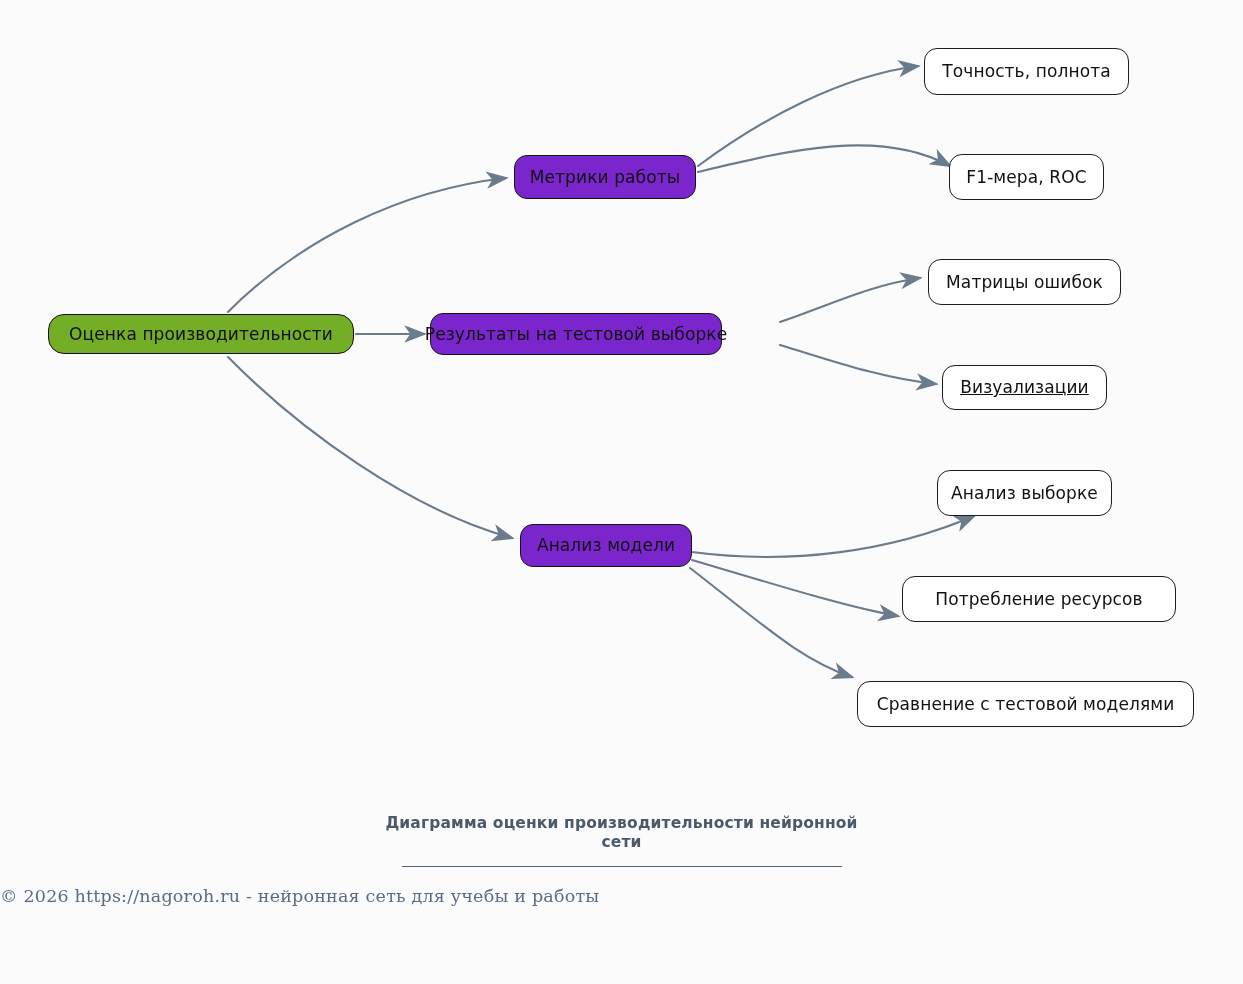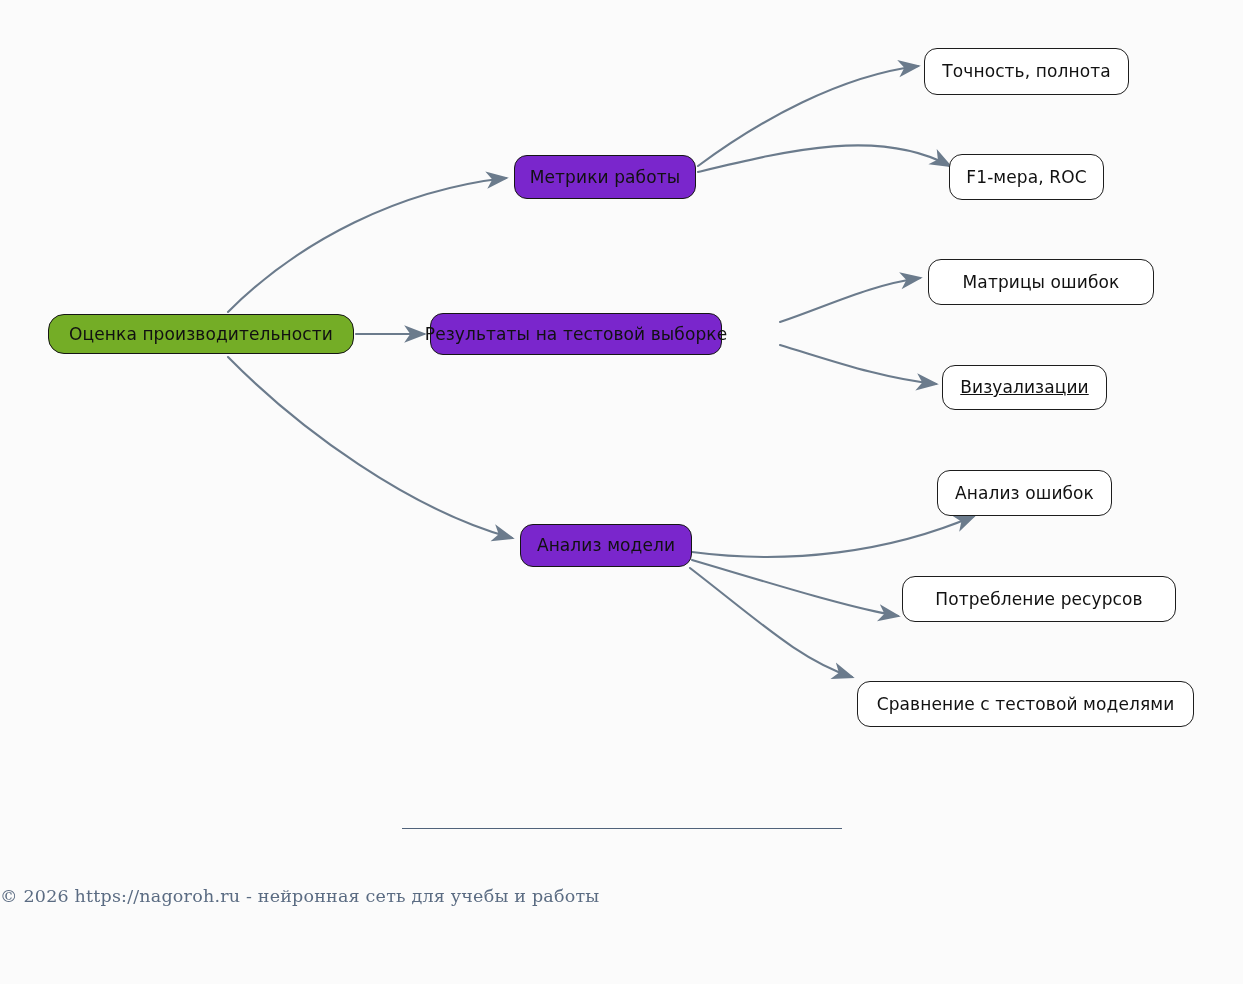--- a/index.html
+++ b/index.html
@@ -129,31 +129,36 @@
   <div class="node root" style="left:48px; top:314px; width:306px; height:40px;">Оценка производительности</div>
 
   <div class="node branch" style="left:514px; top:155px; width:182px; height:44px;">Метрики работы</div>
 
   <div class="node leaf" style="left:924px; top:48px; width:205px; height:47px;">Точность, полнота</div>
 
   <div class="node leaf" style="left:949px; top:154px; width:155px; height:46px;">F1-мера, ROC</div>
 
   <div class="node branch" style="left:430px; top:313px; width:292px; height:42px;">Результаты на тестовой выборке</div>
 
-  <div class="node leaf" style="left:928px; top:259px; width:226px; height:46px;">Матрицы ошибок</div>
+  <div class="node leaf" style="left:928px; top:259px; width:193px; height:46px;">Матрицы ошибок</div>
 
   <div class="node leaf" style="left:942px; top:365px; width:165px; height:45px;text-decoration:underline;">Визуализации</div>
 
   <div class="node branch" style="left:520px; top:524px; width:172px; height:43px;">Анализ модели</div>
 
-  <div class="node leaf" style="left:937px; top:470px; width:175px; height:46px;">Анализ ошибок</div>
+  <div class="node leaf" style="left:937px; top:470px; width:175px; height:46px;">Анализ выборке</div>
 
   <div class="node leaf" style="left:902px; top:576px; width:274px; height:46px;">Потребление ресурсов</div>
 
   <div class="node leaf" style="left:857px; top:681px; width:337px; height:46px;">Сравнение с тестовой моделями</div>
 
   <div id="caption-block" style="top:814px;">
+    <div id="caption-title">
+      <span>Диаграмма оценки производительности нейронной</span>
+      <br>
+      <span>сети</span>
+    </div>
     <div id="caption-rule"></div>
   </div>
 
   <div id="footer-text" style="top:886px;">© 2026 https://nagoroh.ru - нейронная сеть для учебы и работы</div>
 
 </div>
 
 </body></html>

